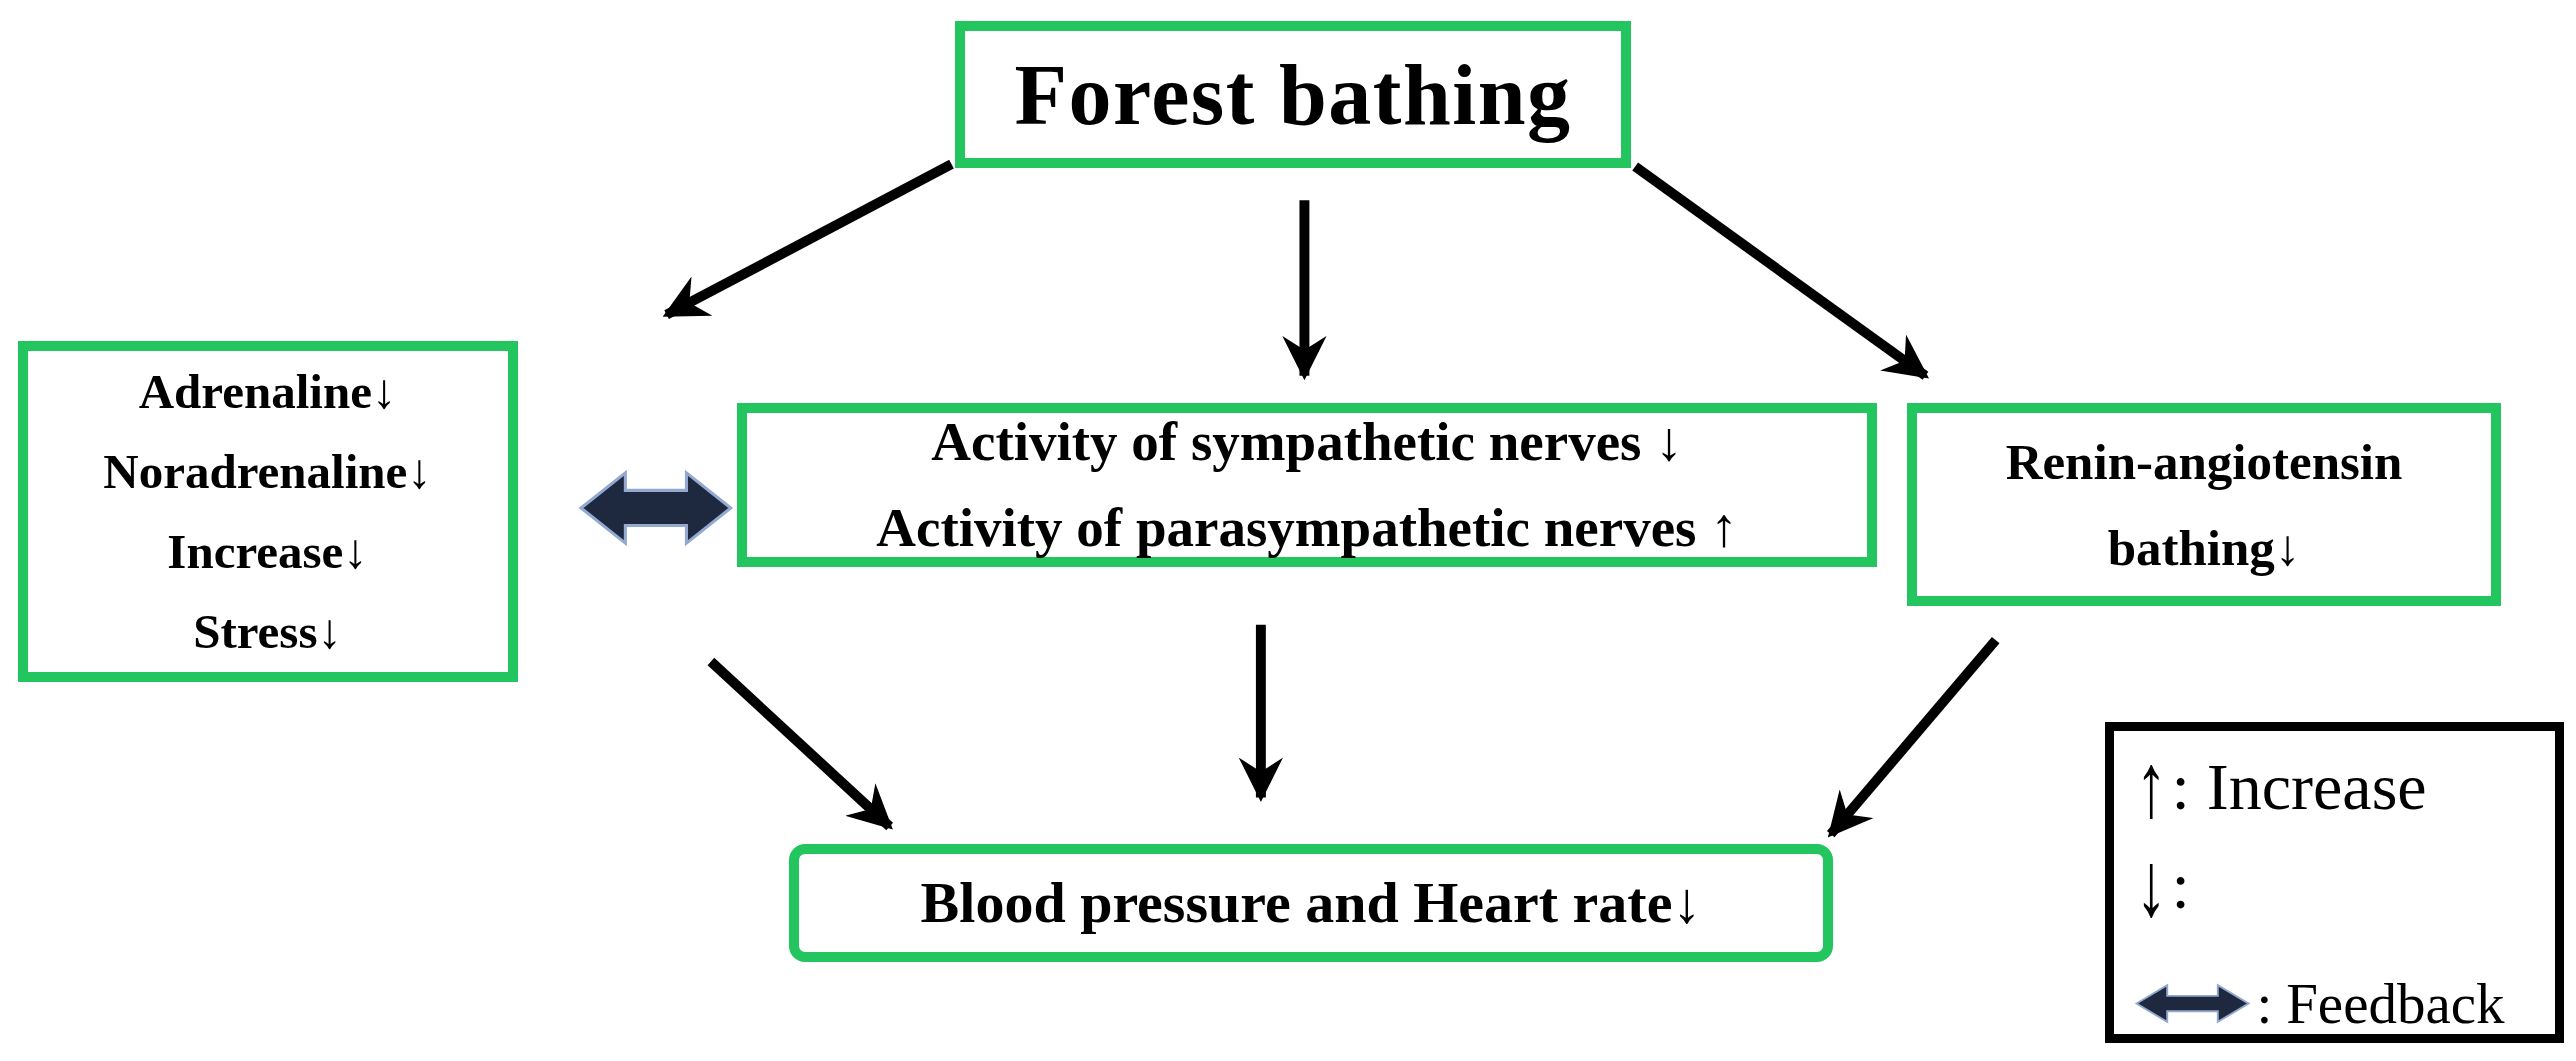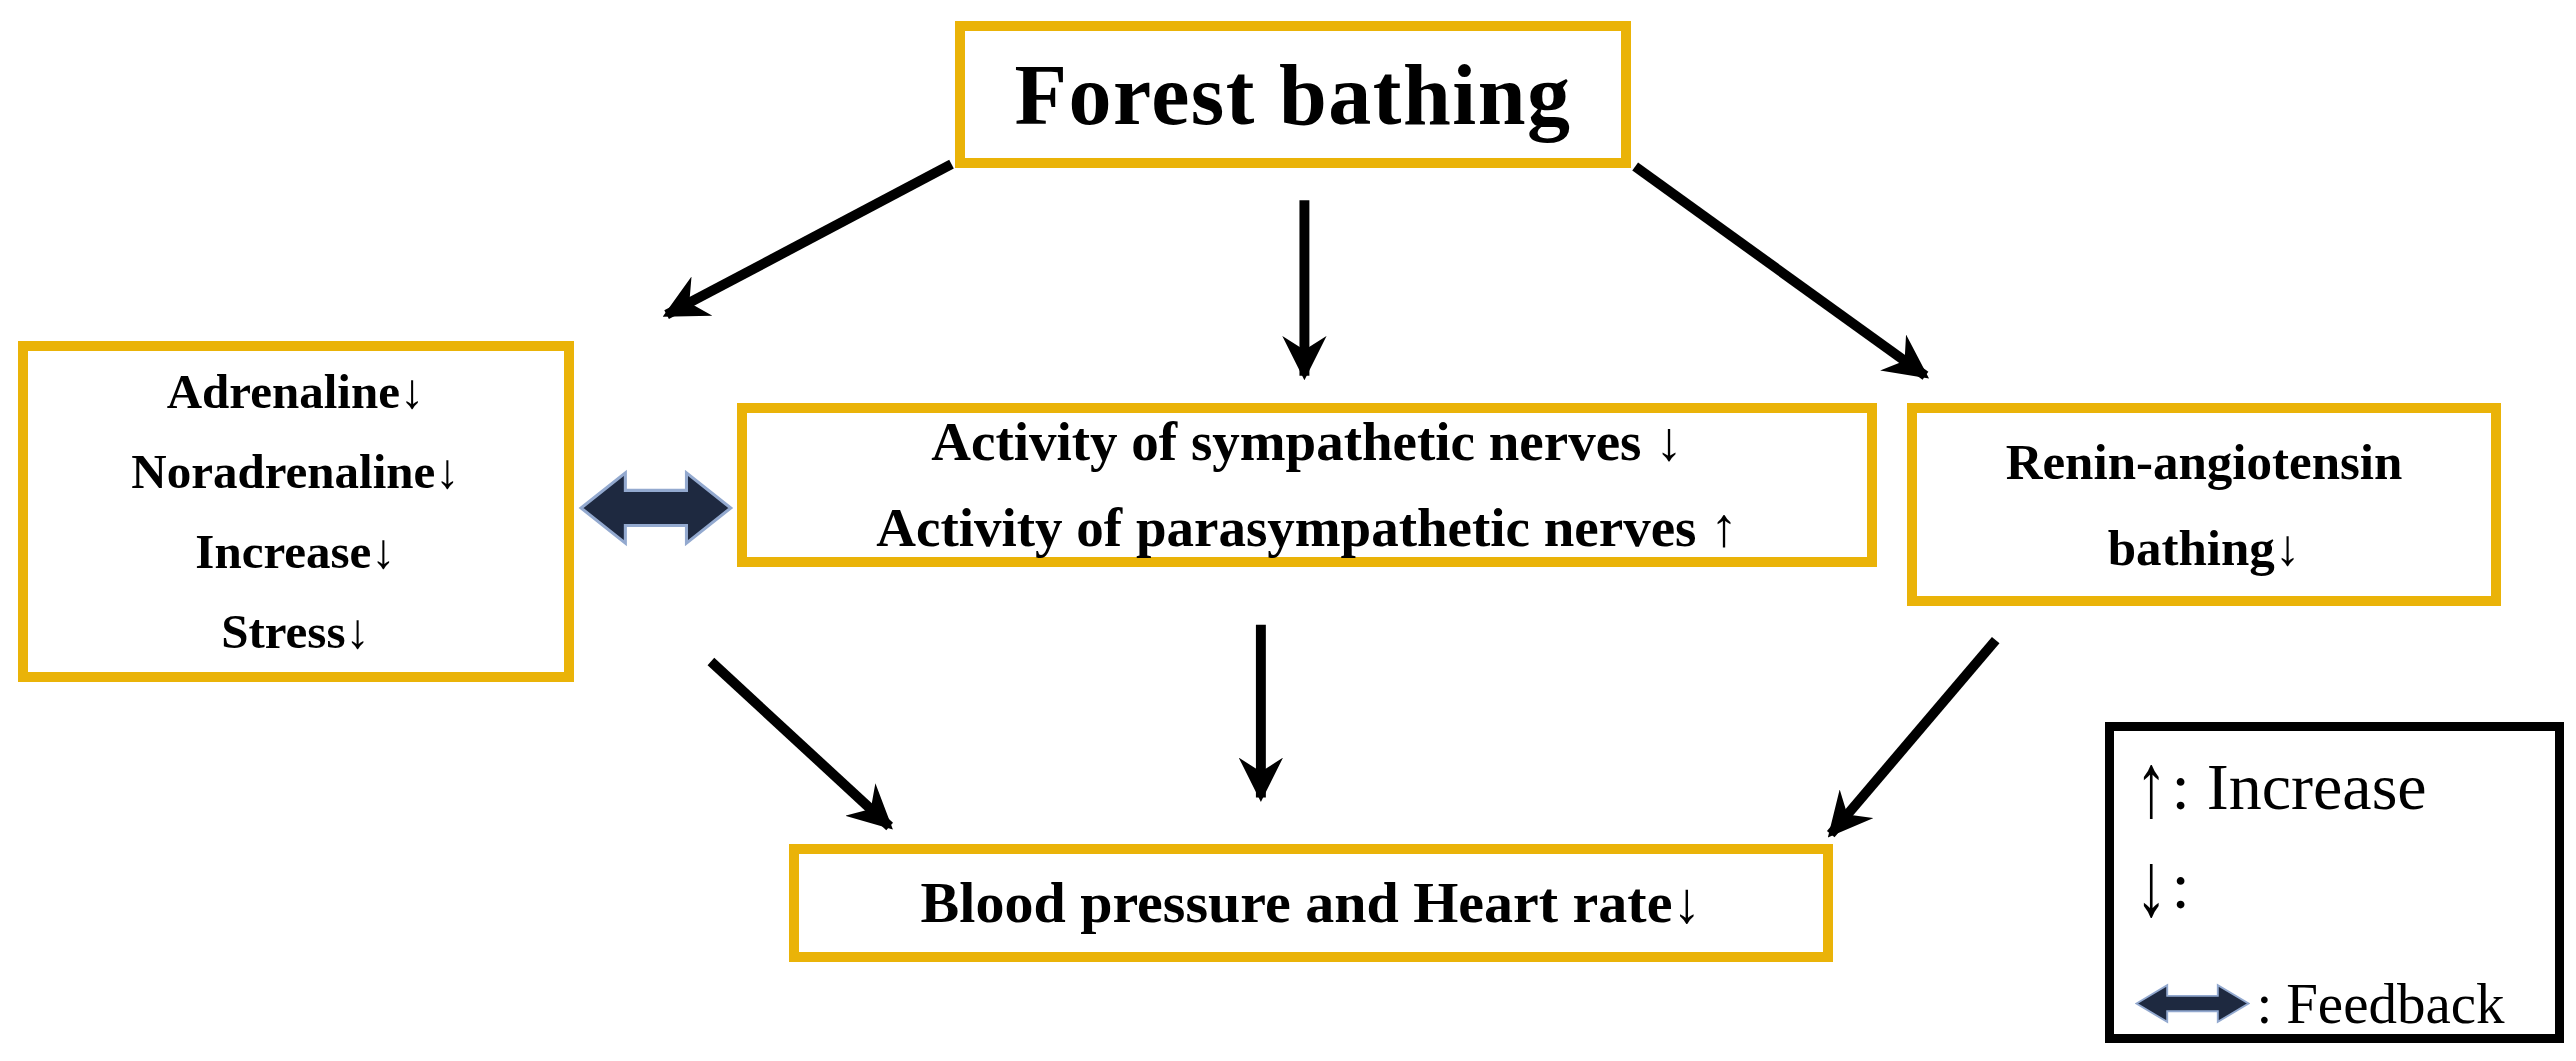--- a/index.html
+++ b/index.html
@@ -8,36 +8,36 @@
     width:2576px;height:1061px;
     background:#ffffff;
     font-family:"Liberation Serif","DejaVu Serif",serif;
     color:#000;
     overflow:hidden;
   }
   .overlay{position:absolute;left:0;top:0;width:2576px;height:1061px;z-index:1;}
   .box{
     position:absolute;
     background:#fff;
-    border:10px solid #eab308;
+    border:10px solid #22c55e;
     box-sizing:border-box;
     display:flex;
     flex-direction:column;
     align-items:center;
     justify-content:center;
     text-align:center;
     font-weight:bold;
     z-index:2;
     line-height:1.45;
   }
   .box-forest{left:955px;top:21.4px;width:676px;height:147px;font-size:86px;letter-spacing:1.5px;}
-  .box-hormones{left:17.6px;top:341px;width:556px;height:341px;font-size:49px;line-height:80px;align-items:center;}
+  .box-hormones{left:17.6px;top:341px;width:500px;height:341px;font-size:49px;line-height:80px;align-items:center;}
   .box-nerves{left:737px;top:403px;width:1140px;height:164px;font-size:55px;line-height:86px;}
   .box-renin{left:1907px;top:403px;width:594px;height:203px;font-size:51px;line-height:86px;}
-  .box-outcome{left:789px;top:844px;width:1044px;height:118px;font-size:58px;}
+  .box-outcome{left:789px;top:844px;width:1044px;height:118px;font-size:58px;border-radius:16px;}
   .legend{
     position:absolute;left:2105px;top:722px;width:459px;height:321px;
     background:#fff;border:9.2px solid #000;box-sizing:border-box;
     z-index:2;
   }
   .legend-row{
     position:absolute;left:21.4px;height:99px;
     display:flex;align-items:center;
     font-size:66px;font-weight:normal;white-space:nowrap;
   }

